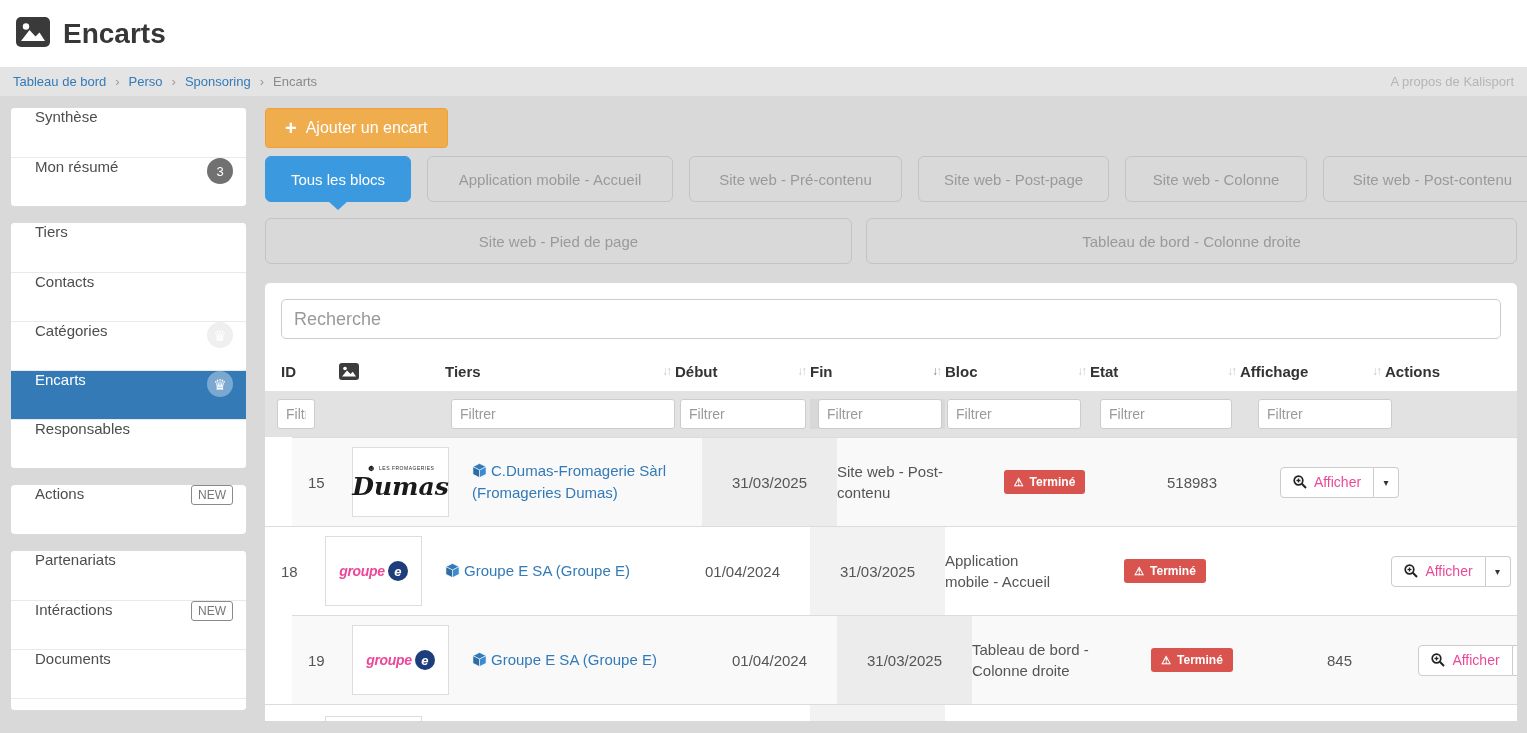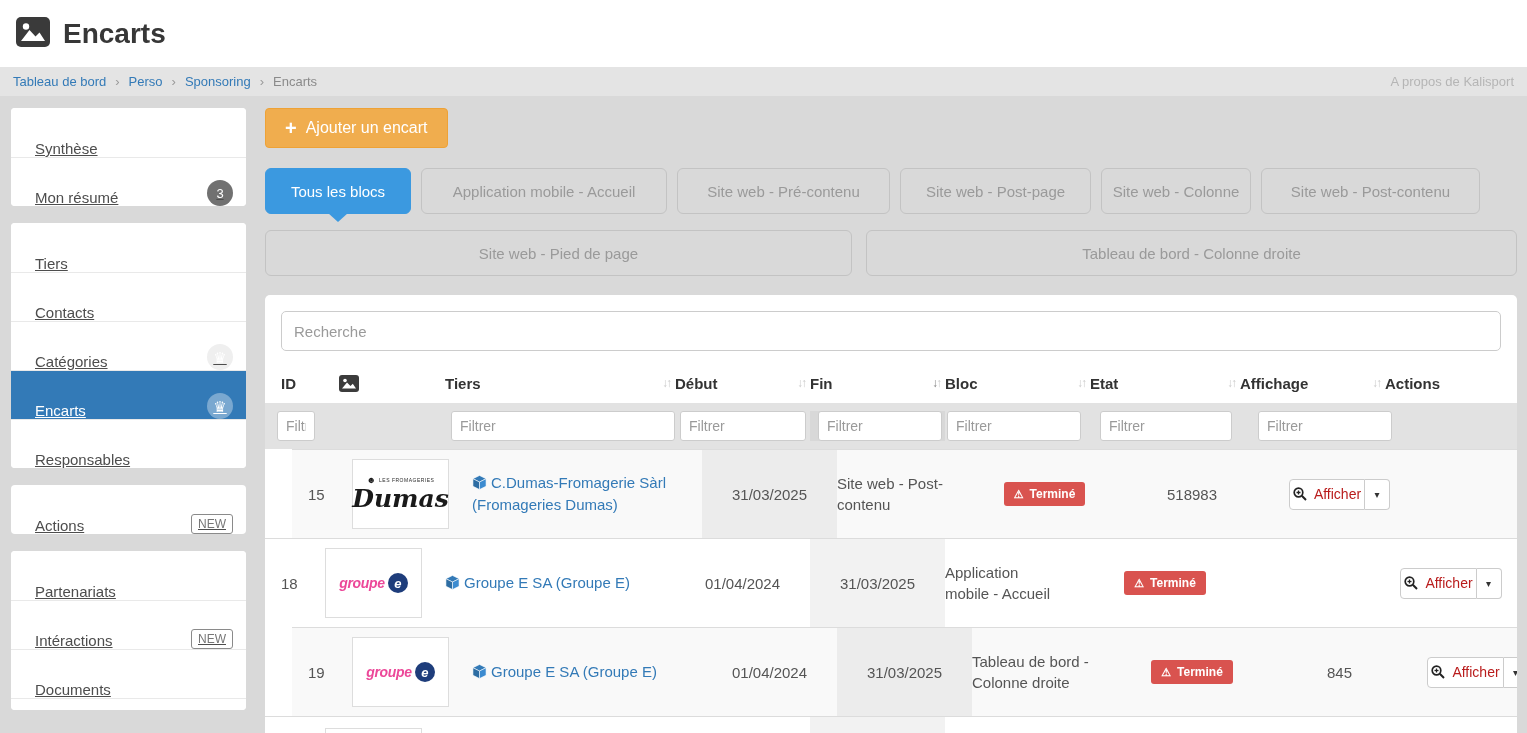--- a/index.html
+++ b/index.html
@@ -16,46 +16,46 @@
   .crumb-sep { color:#9a9a9a; margin:0 9px; }
   .crumb-current { color:#8a8a8a; }
   .about-link { margin-left:auto; color:#b5b5b5; cursor:pointer; }
 
   
   .layout { display:flex; padding:12px 10px 0 11px; gap:19px; align-items:flex-start; }
 
   
   .sidebar { width:235px; flex:none; display:flex; flex-direction:column; gap:17px; }
   .panel { background:#fff; border-radius:4px; overflow:hidden; }
-  .side-item { height:49px; display:flex; align-items:flex-end; padding:0 13px 0 24px; font-size:15px; color:#4d4d4d; border-top:1px solid #e9e9e9; cursor:pointer; background:#fff;text-decoration:underline; }
+  .side-item { height:49px; display:flex; align-items:flex-start; padding:0 13px 0 24px; font-size:15px; color:#4d4d4d; border-top:1px solid #e9e9e9; cursor:pointer; background:#fff; }
   .panel .side-item:first-child { border-top:none; }
   .side-item.active { background:#337ab7; color:#fff; }
   .count-badge { margin-left:auto; width:26px; height:26px; border-radius:50%; background:#717171; color:#fff; font-size:13px; display:flex; align-items:center; justify-content:center; }
   .crown-badge { margin-left:auto; width:26px; height:26px; border-radius:50%; background:#efefef; color:#fff; font-size:15px; display:flex; align-items:center; justify-content:center; line-height:1; }
   .side-item.active .crown-badge { background:rgba(255,255,255,.35); }
   .new-badge { margin-left:auto; border:1px solid #8a8a8a; color:#767676; font-size:12px; padding:2px 6px; border-radius:3px; background:#fff; }
   .side-item.stub { height:12px; border-top:1px solid #e9e9e9; }
 
   
   .main { flex:1 1 auto; min-width:0; }
   .add-btn { height:40px; background:#f0ad4e; border:1px solid #eea236; border-radius:4px; color:#fff; font-size:16px; padding:0 19px; display:inline-flex; align-items:center; gap:9px; cursor:pointer; }
   .add-plus { font-size:20px; font-weight:bold; line-height:1; }
 
-  .tabs-row { display:flex; gap:10px; margin-top:20px; }
+  .tabs-row { display:flex; gap:16px; margin-top:8px; }
   .tabs-row.second { gap:14px; margin-top:16px; }
   .tab { height:46px; border:1px solid #c3c3c3; border-radius:6px; display:flex; align-items:center; justify-content:center; color:#9a9a9a; font-size:15px; background:transparent; position:relative; cursor:pointer; flex:none; }
   .tab.active { background:#3b99e0; border-color:#3b99e0; color:#fff; }
   .tab.active::after { content:""; position:absolute; bottom:-9px; left:50%; transform:translateX(-50%); border:10px solid transparent; border-top:9px solid #3b99e0; border-bottom:none; }
-  .tw1{width:146px;} .tw2{width:246px;} .tw3{width:213px;} .tw4{width:191px;} .tw5{width:150px;} .tw6{width:219px;}
+  .tw1{width:146px;} .tw2{width:246px;} .tw3{width:213px;} .tw4{width:191px;} .tw5{width:182px;} .tw6{width:219px;}
   .tw7{width:587px;} .tw8{width:651px;}
 
   
   .card { background:#fff; border-radius:5px 5px 0 0; margin-top:19px; height:438px; overflow:hidden; }
   .search-wrap { padding:16px 16px 12px; }
-  .search-input { width:100%; height:40px; border:1px solid #ccc; border-radius:5px; padding:0 12px; font-size:15px; color:#555; font-family:"Liberation Sans", sans-serif; outline:none; }
+  .search-input { width:100%; height:40px; border:1px solid #ccc; border-radius:5px; padding:0 12px; font-size:18px; color:#555; font-family:"Liberation Sans", sans-serif; outline:none; }
   .search-input::placeholder { color:#9a9a9a; }
 
   .tgrid { display:grid; grid-template-columns:60px 120px 230px 135px 135px 145px 150px 145px 132px; }
   .thead { height:40px; }
   .th { position:relative; display:flex; align-items:center; font-weight:bold; color:#333; font-size:15px; }
   .th.left { justify-content:flex-start; }
   .th.center { justify-content:flex-start; }
   .th-id { padding-left:16px; }
   .th-img { padding-left:14px; }
   .sort { position:absolute; right:5px; font-size:12px; color:#cbcbcb; letter-spacing:-2px; cursor:pointer; }
@@ -88,21 +88,21 @@
   .dumas-small { font-size:5px; letter-spacing:.5px; color:#2a2a2a; }
   .dumas-text { font-family:"DejaVu Serif", serif; font-style:italic; font-weight:bold; font-size:25px; line-height:1.1; }
   .groupe-logo { display:flex; align-items:center; gap:3px; }
   .groupe-text { color:#ec4899; font-style:italic; font-weight:bold; font-size:14px; letter-spacing:-.3px; }
   .groupe-circle { width:20px; height:20px; border-radius:50%; background:#1e3d7b; color:#fff; font-weight:bold; font-size:13px; display:flex; align-items:center; justify-content:center; font-style:italic; }
 
   .state-badge { background:#d9534f; color:#fff; font-size:12px; font-weight:bold; border-radius:3px; padding:5px 10px; display:inline-flex; align-items:center; gap:6px; }
   .state-badge .warn { font-size:11px; line-height:1; }
 
   .action-group { display:flex; }
-  .btn-main { height:31px; display:flex; align-items:center; gap:7px; padding:0 3px; background:#fff; border:1px solid #ccc; border-radius:4px 0 0 4px; font-size:14px; color:#b91c1c; cursor:pointer; font-family:"Liberation Sans", sans-serif; }
+  .btn-main { height:31px; display:flex; align-items:center; gap:7px; padding:0 12px; background:#fff; border:1px solid #ccc; border-radius:4px 0 0 4px; font-size:14px; color:#ec4899; cursor:pointer; font-family:"Liberation Sans", sans-serif; }
   .btn-caret { height:31px; width:25px; display:flex; align-items:center; justify-content:center; background:#fff; border:1px solid #ccc; border-left:none; border-radius:0 4px 4px 0; font-size:10px; color:#333; cursor:pointer; }
 
   .trow.partial { height:30px; overflow:hidden; }
   .trow.partial .logo-box { margin-top:11px; height:70px; }
 </style>
 </head>
 <body>
 
 <div class="app-header">
   <span>

